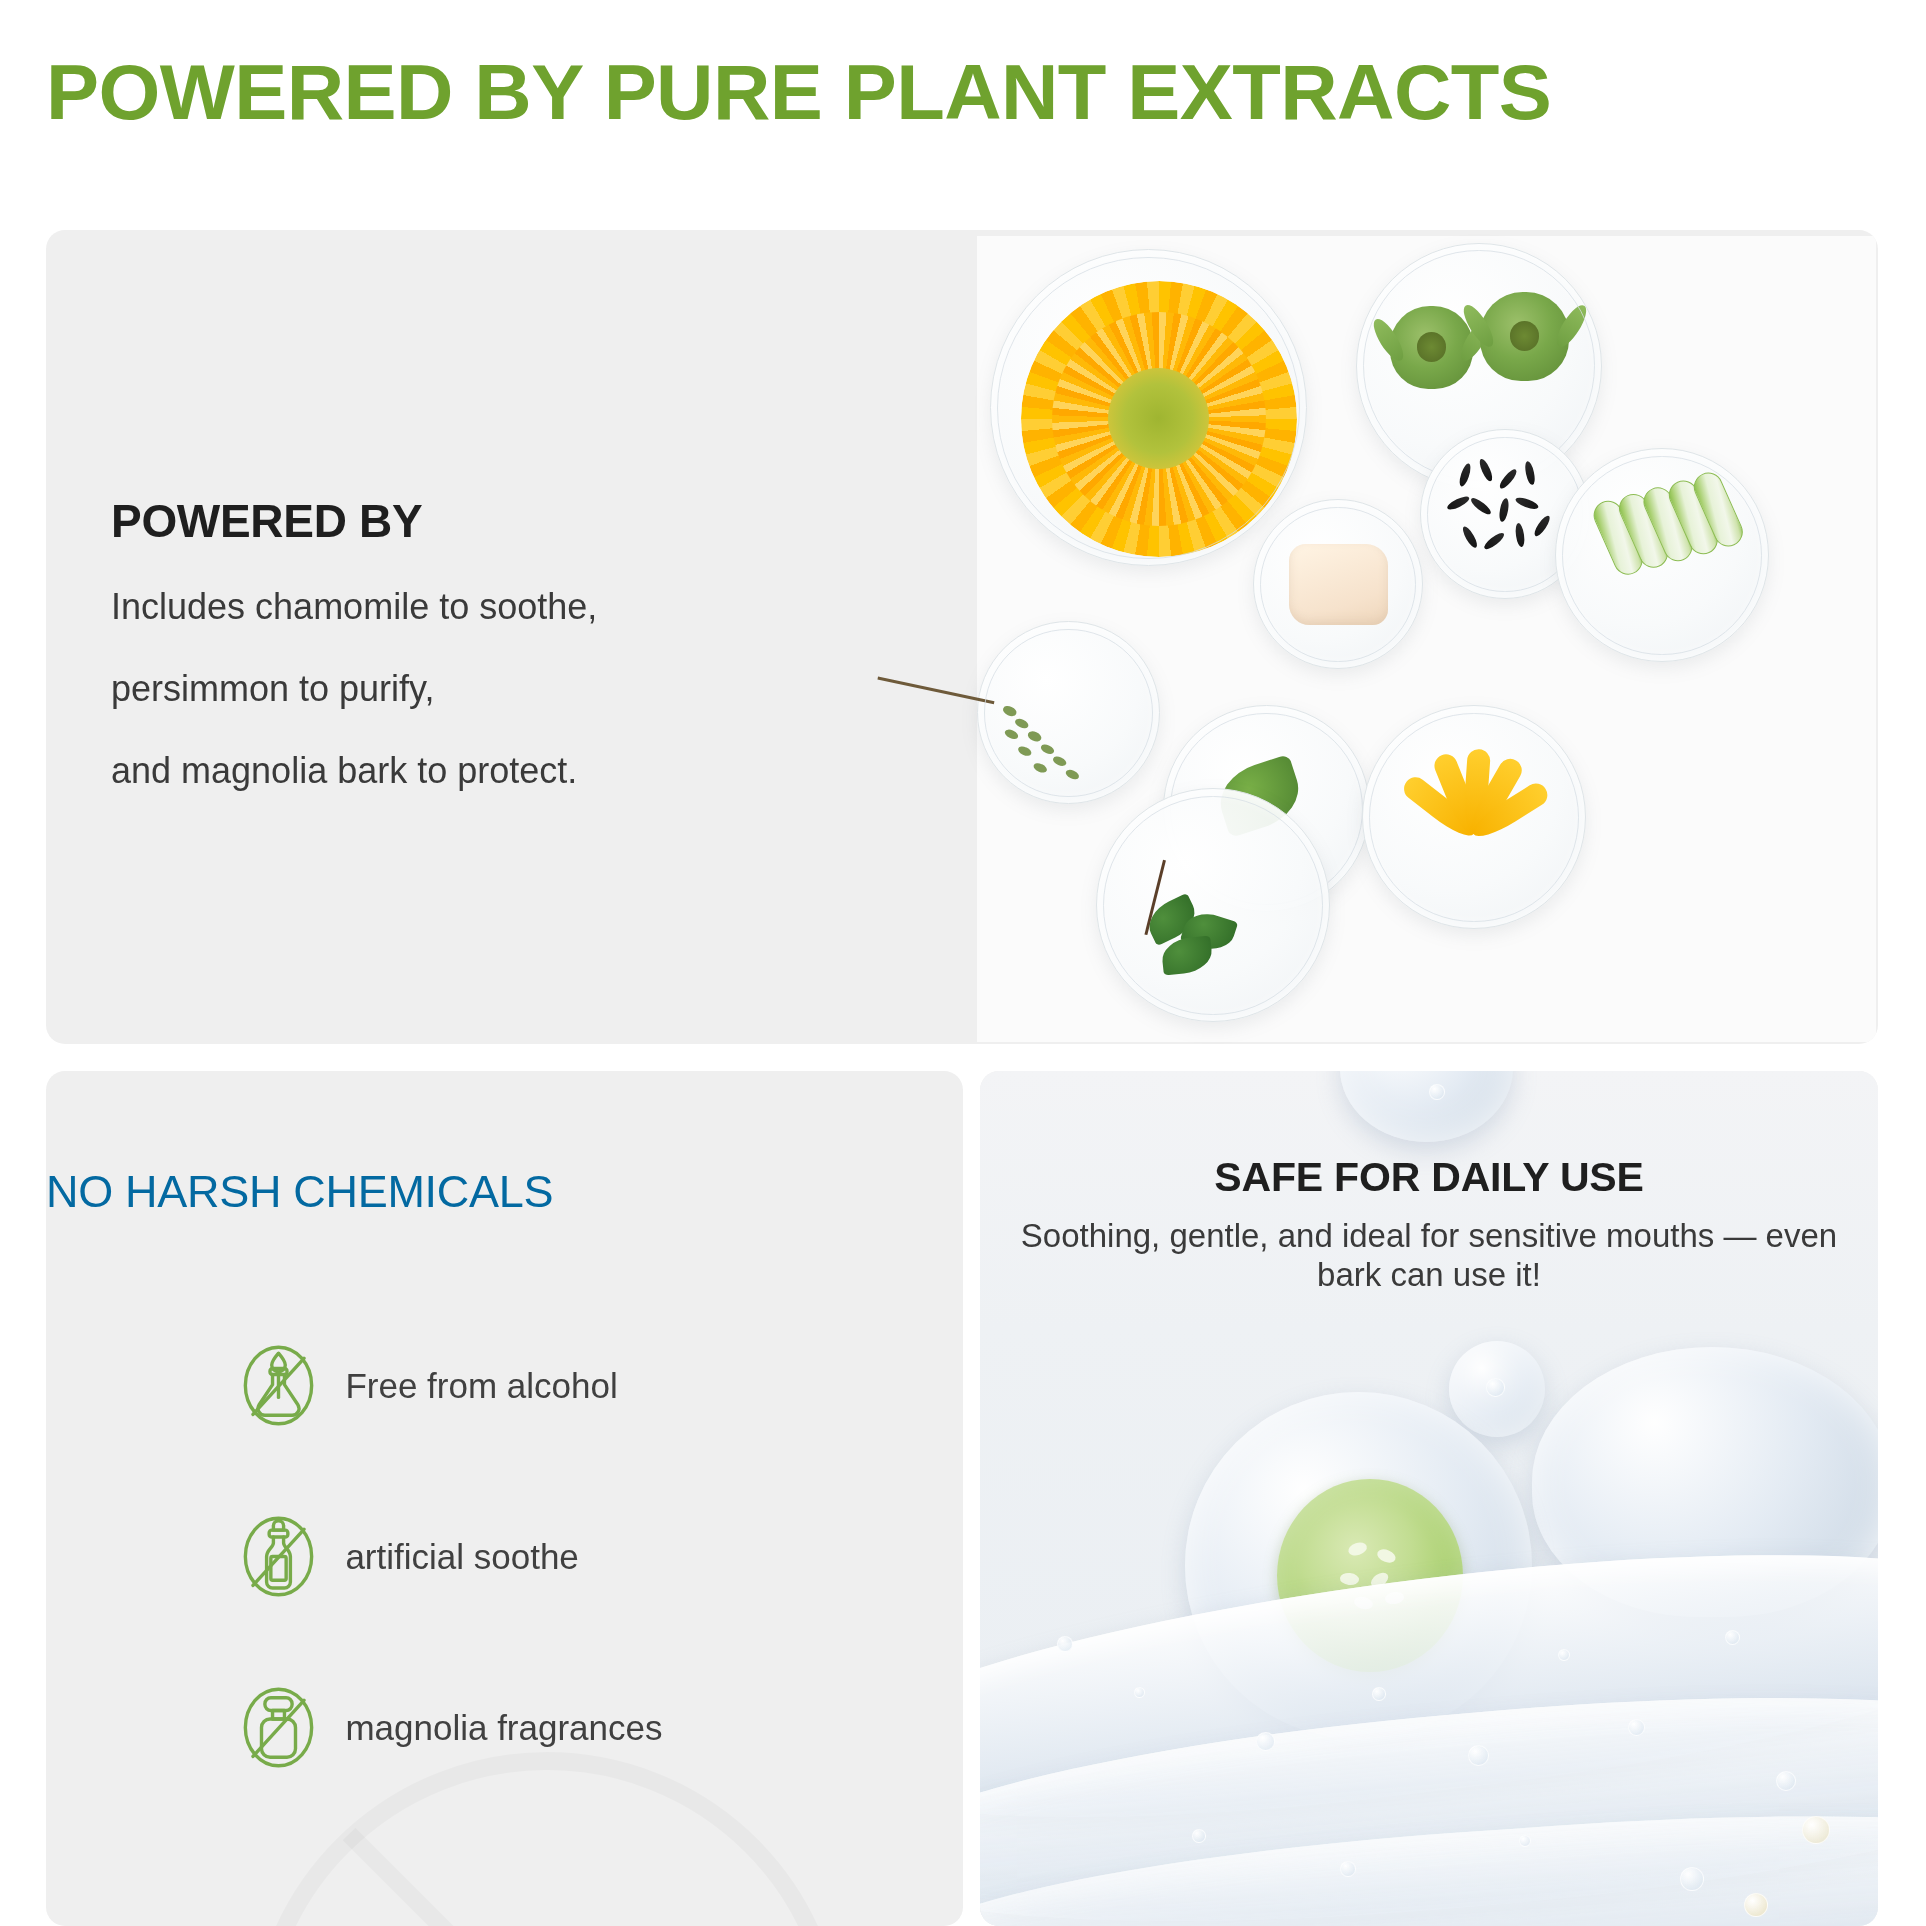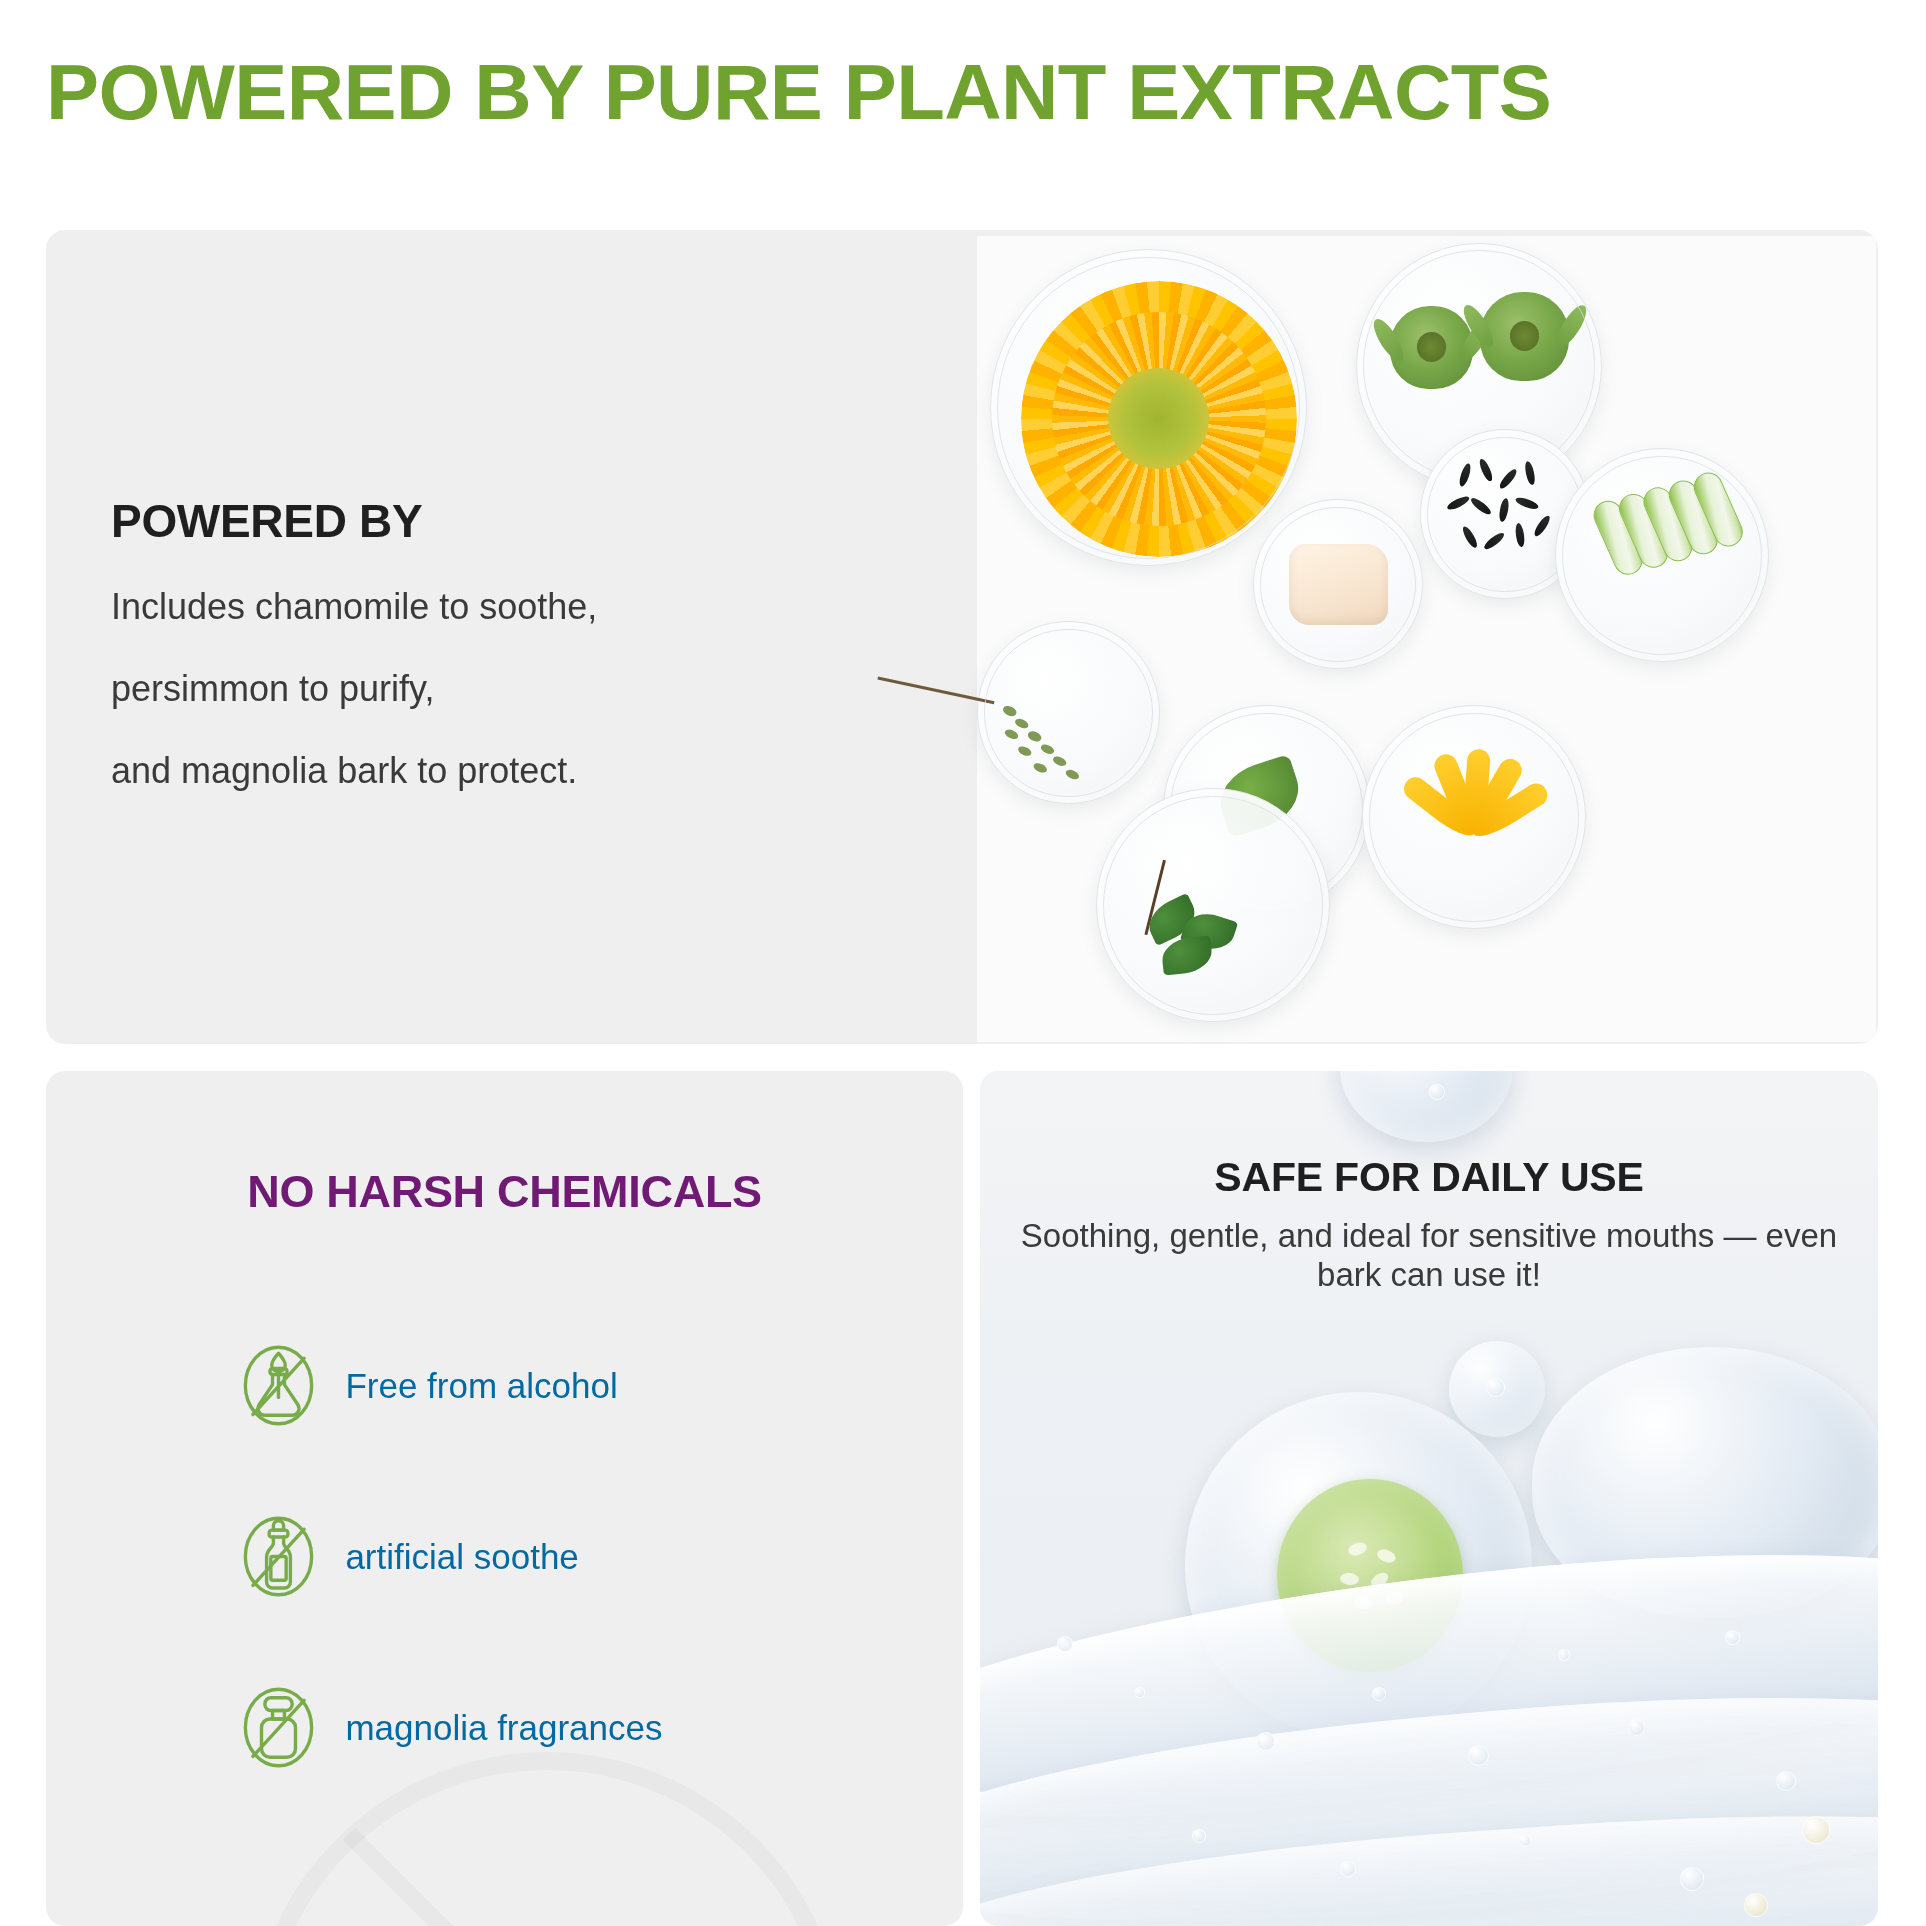--- a/index.html
+++ b/index.html
@@ -132,37 +132,37 @@
   .calyx{position:absolute;width:81px;height:62px;border-radius:56% 12% 56% 12%;
     background:radial-gradient(circle at 40% 34%,#79b047,#4d8130);}
 
   
   .ypetal{position:absolute;width:23px;height:85px;border-radius:11.6px 11.6px 50% 50%;
     background:linear-gradient(180deg,#ffcf2e,#f8b200);transform-origin:50% 100%;}
 
   
   .bl-head{
     position:absolute;left:0;top:95px;width:100%;
-    text-align:center;
-    font-weight:700;font-size:45px;letter-spacing:-0.3px;color:#701a75;
+    text-align:left;
+    font-weight:400;font-size:45px;letter-spacing:-0.3px;color:#0369a1;
   }
   .watermark{
     position:absolute;left:203px;top:681px;width:560px;height:560px;
     border-radius:50%;border:18px solid rgba(0,0,0,0.028);
     pointer-events:none;
   }
   .watermark::after{
     content:"";position:absolute;left:50%;top:-18px;width:18px;height:560px;
     margin-left:-9px;background:rgba(0,0,0,0.028);
     transform:rotate(-45deg);transform-origin:50% 50%;
   }
   .claim-list{position:absolute;left:190px;top:254px;width:681px;}
   .claim{position:relative;display:flex;align-items:center;height:121px;margin-bottom:50px;}
   .claim .ico{width:85px;height:85px;flex:0 0 85px;margin-right:24.4px;}
-  .claim .txt{font-size:35px;color:#0369a1;line-height:1;text-align:right;}
+  .claim .txt{font-size:35px;color:#404040;line-height:1;text-align:right;}
 
   
   .br-head{
     position:absolute;left:0;top:83px;width:100%;text-align:center;
     font-weight:700;font-size:41px;letter-spacing:-0.2px;color:#1f1f1f;z-index:4;
   }
   .br-sub{
     position:absolute;left:29.5px;top:146px;width:839px;text-align:center;
     font-size:33px;line-height:1.18;color:#3a3a3a;z-index:4;
   }

